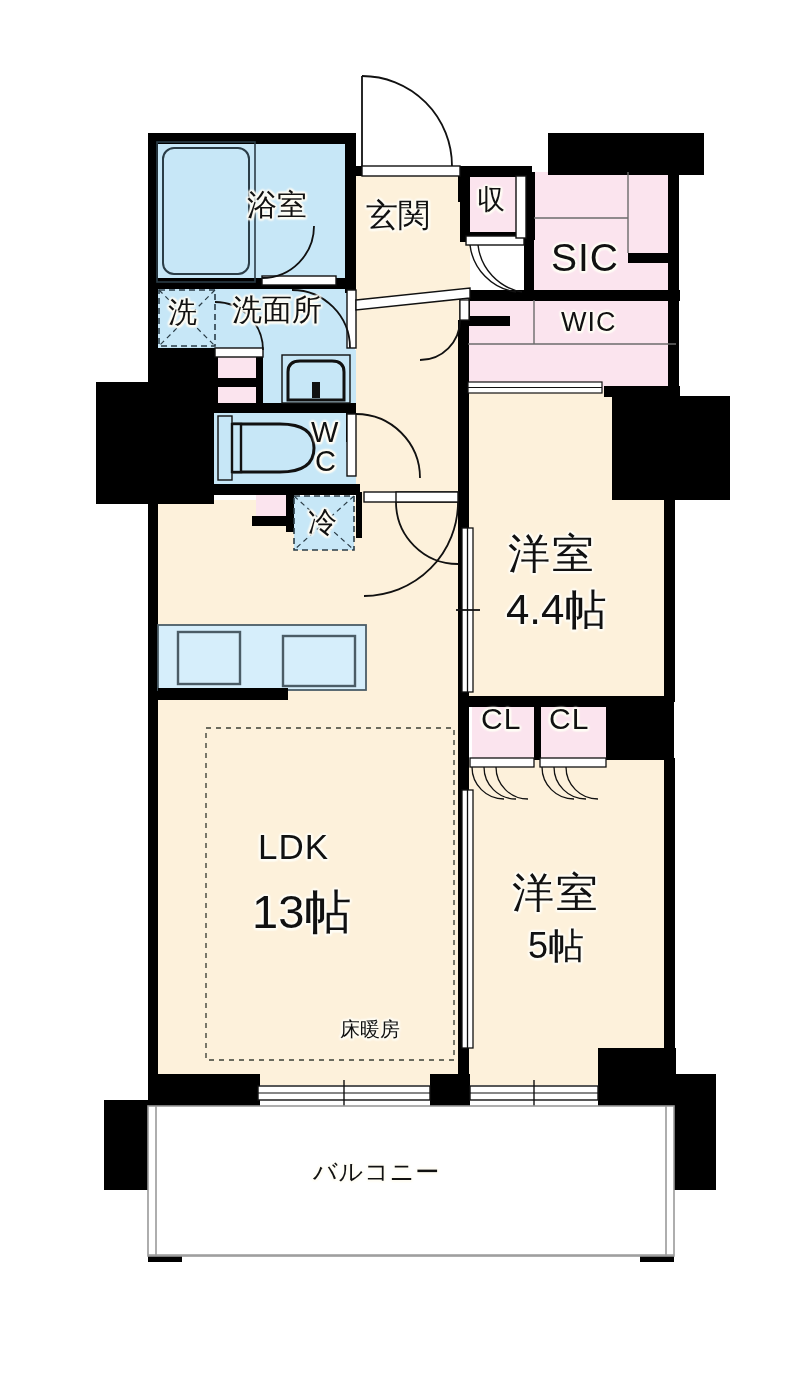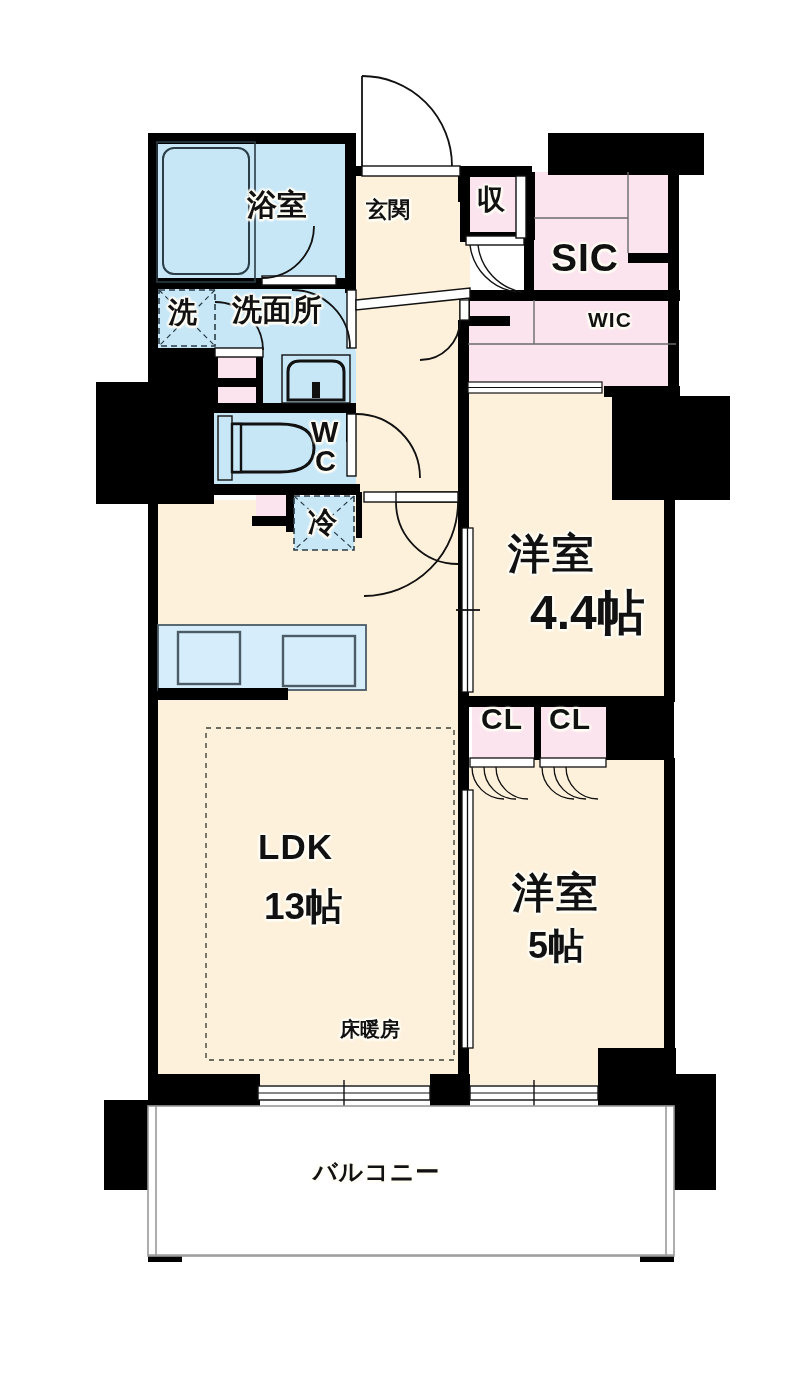--- a/index.html
+++ b/index.html
@@ -5,21 +5,21 @@
 <style>
   html,body{margin:0;padding:0;background:#ffffff;}
   body{
     font-family:"Liberation Sans","DejaVu Sans",sans-serif;
     width:812px;height:1385px;position:relative;overflow:hidden;
   }
   #plan{position:absolute;left:0;top:0;width:812px;height:1385px;}
   .lbl{
     position:absolute;
     color:#111111;
-    font-weight:700;
+    font-weight:400;
     white-space:nowrap;
     text-align:center;
     line-height:1.0;
     paint-order:stroke fill;
     text-shadow:
        2px 0 2px #fffdf5, -2px 0 2px #fffdf5, 0 2px 2px #fffdf5, 0 -2px 2px #fffdf5,
        1.5px 1.5px 2px #fffdf5, -1.5px 1.5px 2px #fffdf5, 1.5px -1.5px 2px #fffdf5, -1.5px -1.5px 2px #fffdf5;
     pointer-events:none;
   }
 </style>
@@ -282,38 +282,38 @@
 <div>
   <div class="lbl" style="left:247px;top:190px;font-size:30px;">浴室</div>
 
   <div class="lbl" style="left:168px;top:298px;font-size:29px;">洗</div>
 
   <div class="lbl" style="left:232px;top:295px;font-size:30px;text-align:center;">洗面所</div>
 
   <div class="lbl" style="left:311px;top:418px;font-size:29px;">W</div>
   <div class="lbl" style="left:315px;top:447px;font-size:29px;">C</div>
 
-  <div class="lbl" style="left:366px;top:199px;font-size:22px;">玄関</div>
+  <div class="lbl" style="left:366px;top:199px;font-size:32px;">玄関</div>
 
   <div class="lbl" style="left:477px;top:186px;font-size:28px;">収</div>
 
   <div class="lbl" style="left:551px;top:238px;font-size:39px;letter-spacing:1px;">SIC</div>
 
-  <div class="lbl" style="left:561px;top:309px;font-size:21px;letter-spacing:1px;margin-left:27px;">WIC</div>
+  <div class="lbl" style="left:561px;top:309px;font-size:27px;letter-spacing:1px;">WIC</div>
 
   <div class="lbl" style="left:308px;top:508px;font-size:29px;">冷</div>
 
   <div class="lbl" style="left:508px;top:533px;font-size:42px;letter-spacing:2px;">洋室</div>
-  <div class="lbl" style="left:506px;top:589px;font-size:48px;margin-left:24px;">4.4帖</div>
+  <div class="lbl" style="left:506px;top:589px;font-size:42px;">4.4帖</div>
 
   <div class="lbl" style="left:481px;top:704px;font-size:30px;letter-spacing:1px;">CL</div>
   <div class="lbl" style="left:549px;top:704px;font-size:30px;letter-spacing:1px;">CL</div>
 
   <div class="lbl" style="left:512px;top:872px;font-size:42px;letter-spacing:2px;">洋室</div>
   <div class="lbl" style="left:528px;top:928px;font-size:36px;">5帖</div>
 
   <div class="lbl" style="left:258px;top:829px;font-size:35px;letter-spacing:1px;">LDK</div>
-  <div class="lbl" style="left:264px;top:888px;font-size:37px;">13帖</div>
+  <div class="lbl" style="left:252px;top:888px;font-size:47px;">13帖</div>
 
   <div class="lbl" style="left:340px;top:1019px;font-size:20px;">床暖房</div>
 
   <div class="lbl" style="left:313px;top:1160px;font-size:24px;letter-spacing:1px;">バルコニー</div>
 </div>
 
 </body></html>

